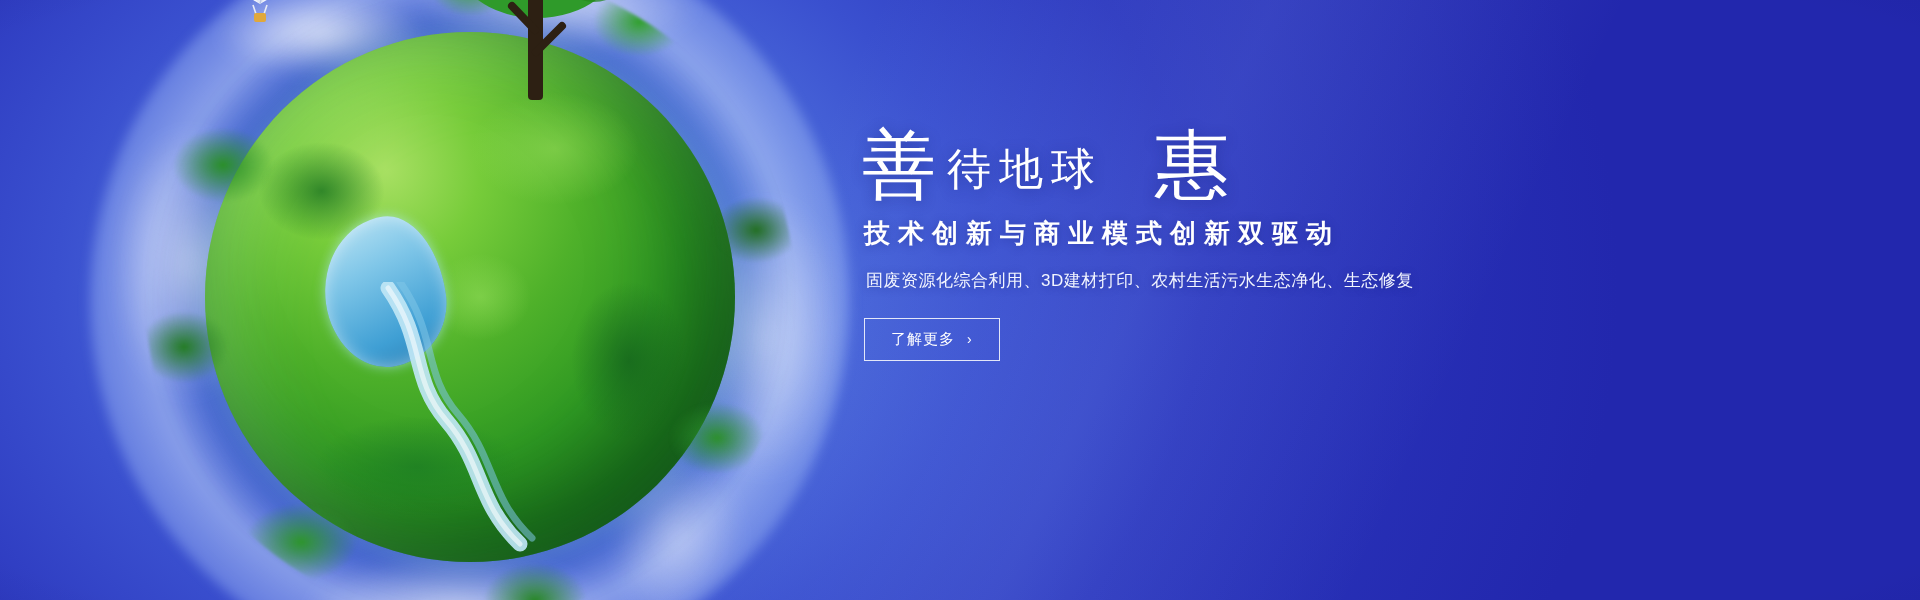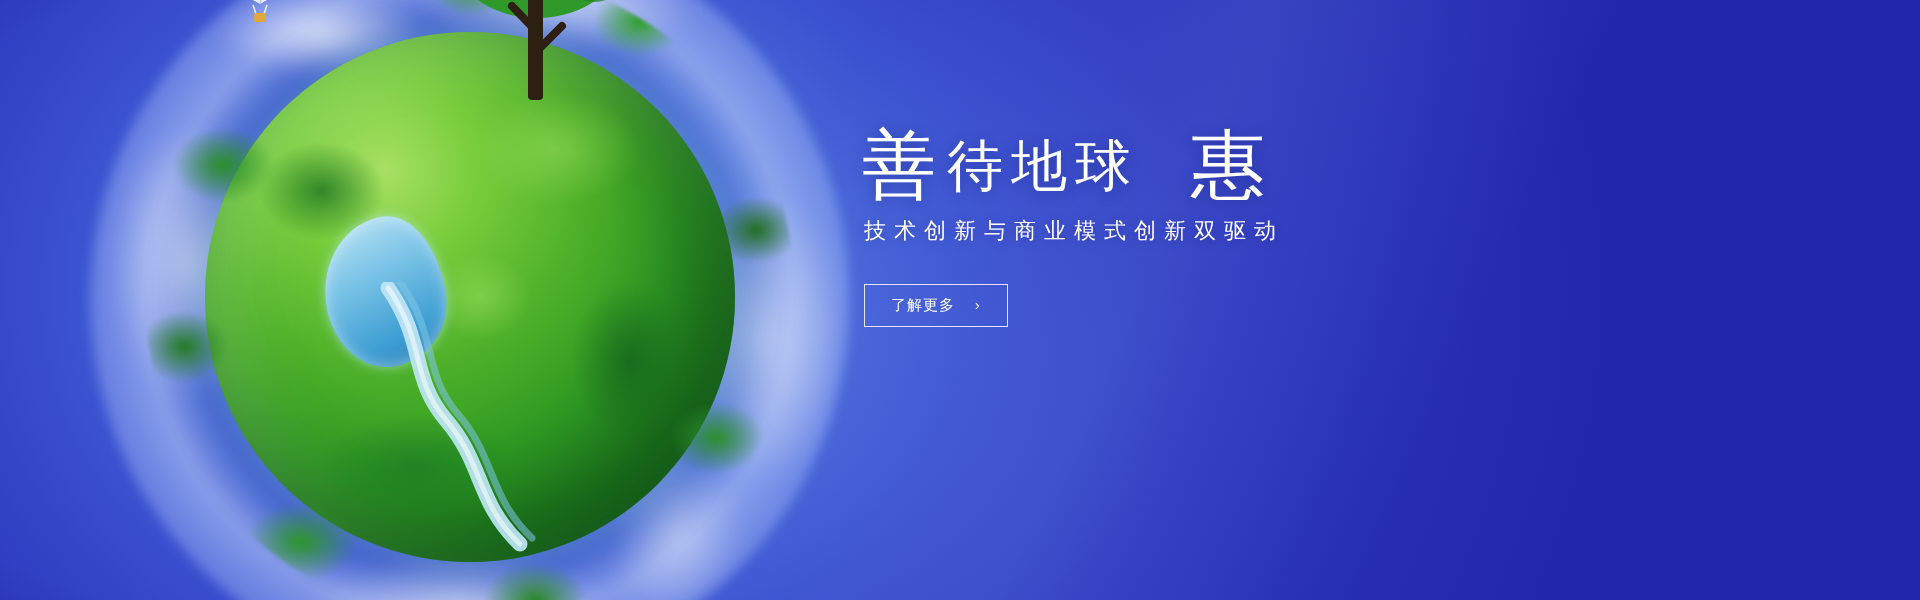--- a/index.html
+++ b/index.html
@@ -134,48 +134,48 @@
     text-shadow:0 2px 14px rgba(20,30,120,.45);
   }
   .h-big{
     font-family:"Liberation Serif","DejaVu Serif",serif;
     font-size:74px;
     line-height:1;
     font-weight:400;
     letter-spacing:1px;
   }
   .h-small{
-    font-family:Liberation Sans, sans-serif;
-    font-size:56px;
+    font-family:Liberation Mono, monospace;
+    font-size:44px;
     line-height:1;
     font-weight:400;
     letter-spacing:8px;
     padding:0 0 8px 10px;
   }
   .h-gap{width:52px;}
 
   .subtitle{
-    font-size:22px;
+    font-size:26px;
     letter-spacing:8px;
-    font-weight:400;
-    margin:10px 0 12px 2px;
+    font-weight:700;
+    margin:10px 0 0 2px;
     text-shadow:0 1px 10px rgba(20,30,120,.40);
   }
   .desc{
     font-size:17px;
     letter-spacing:.5px;
     margin:18px 0 0 4px;
     color:#f2f5ff;
     text-shadow:0 1px 8px rgba(20,30,120,.40);
   }
   .cta{
     display:inline-flex;
     align-items:center;
     justify-content:center;
-    gap:20px;
+    gap:12px;
     margin:26px 0 0 2px;
     padding:11px 26px;
     border:1px solid rgba(255,255,255,.85);
     background:transparent;
     color:#fff;
     font-size:15px;
     letter-spacing:1px;
     cursor:pointer;
     font-family:"Liberation Sans","DejaVu Sans",sans-serif;
   }
@@ -251,20 +251,21 @@
 
     <div class="headline">
       <span class="h-big">善</span>
       <span class="h-small">待地球</span>
       <span class="h-gap"></span>
       <span class="h-big">惠</span>
     </div>
 
     <div class="subtitle">技术创新与商业模式创新双驱动</div>
 
+    <div class="desc">固废资源化综合利用、3D建材打印、农村生活污水生态净化、生态修复</div>
 
     <button class="cta">
       <span>了解更多</span>
       <span class="chev">›</span>
     </button>
 
   </div>
 </div>
 
 </body></html>

